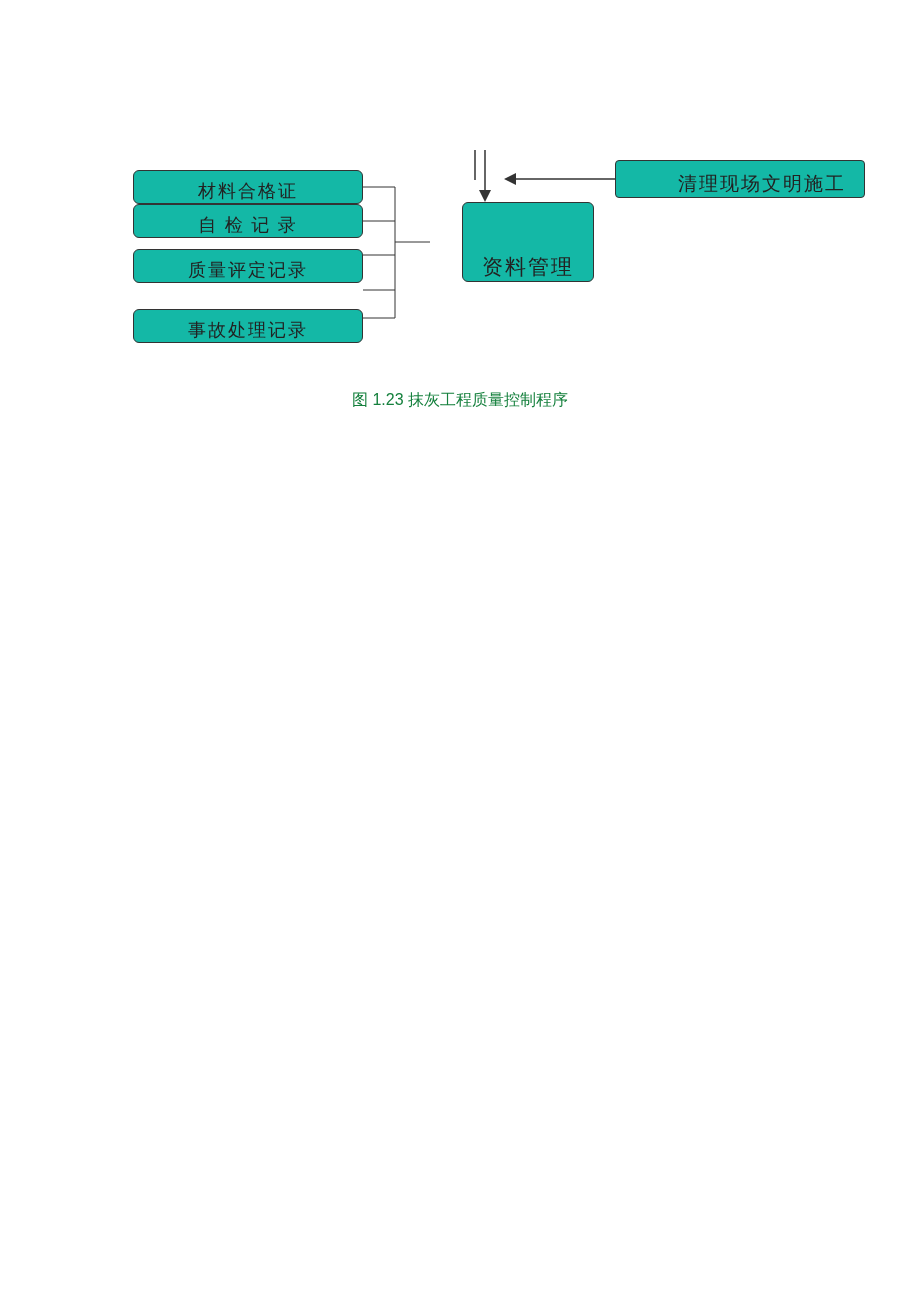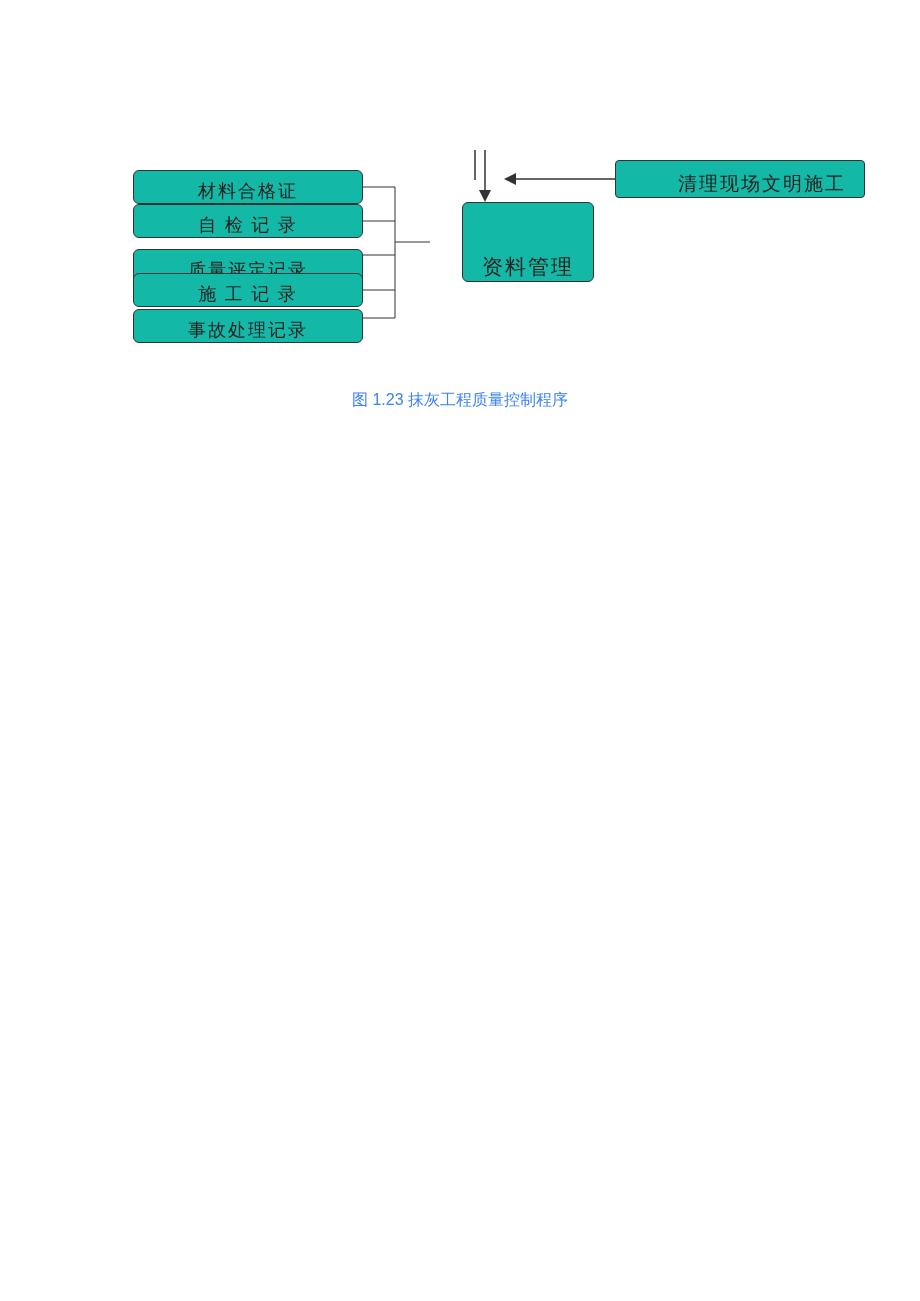--- a/index.html
+++ b/index.html
@@ -52,21 +52,21 @@
       padding-left: 44px;
     }
     .caption {
       position: absolute;
       top: 390px;
       left: 0;
       width: 920px;
       text-align: center;
       font-family: "Microsoft YaHei", Arial, sans-serif;
       font-size: 16px;
-      color: #3b82f6;
+      color: #15803d;
       font-weight: 500;
     }
     svg.connectors {
       position: absolute;
       left: 0;
       top: 0;
       width: 920px;
       height: 420px;
       pointer-events: none;
     }
@@ -99,23 +99,20 @@
 
   <div class="box left-box" style="top:170px">
     <span>材料合格证</span>
   </div>
   <div class="box left-box" style="top:204px">
     <span>自 检 记 录</span>
   </div>
   <div class="box left-box" style="top:249px">
     <span>质量评定记录</span>
   </div>
-  <div class="box left-box" style="top:273px">
-    <span>施 工 记 录</span>
-  </div>
   <div class="box left-box" style="top:309px">
     <span>事故处理记录</span>
   </div>
 
   <div class="box center-box">
     <span>资料管理</span>
   </div>
 
   <div class="box right-box">
     <span>清理现场文明施工</span>

